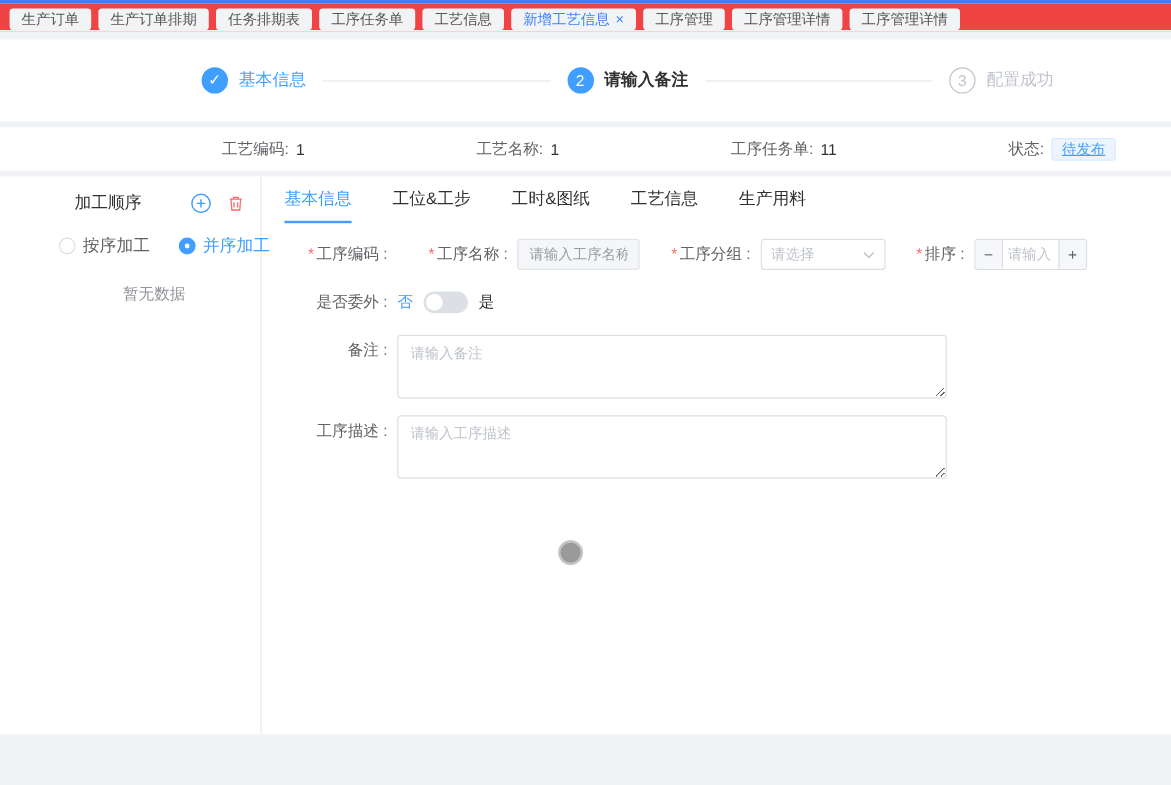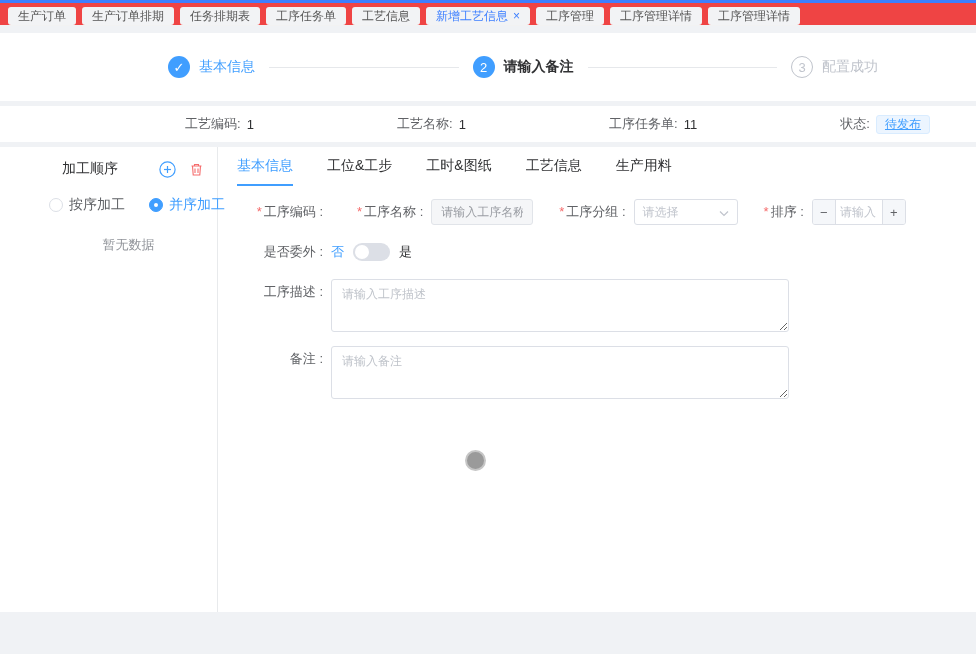--- a/index.html
+++ b/index.html
@@ -308,28 +308,28 @@
           <div class="switch-wrap">
             <span class="sw-no">否</span>
             <div class="switch">
               <div class="knob"></div>
             </div>
             <span class="sw-yes">是</span>
           </div>
         </div>
 
         <div class="frow top">
+          <span class="label-col">备注 :</span>
+          <textarea class="tarea" placeholder="请输入备注" style=""></textarea>
+        </div>
+
+        <div class="frow top">
           <span class="label-col">工序描述 :</span>
           <textarea class="tarea" placeholder="请输入工序描述" style=""></textarea>
         </div>
-
-        <div class="frow top">
-          <span class="label-col">备注 :</span>
-          <textarea class="tarea" placeholder="请输入备注" style=""></textarea>
-        </div>
       </div>
 
       <div class="loading-dot"></div>
     </div>
   </div>
 
   <div class="footer-space"></div>
 </div>
 
 </body></html>

